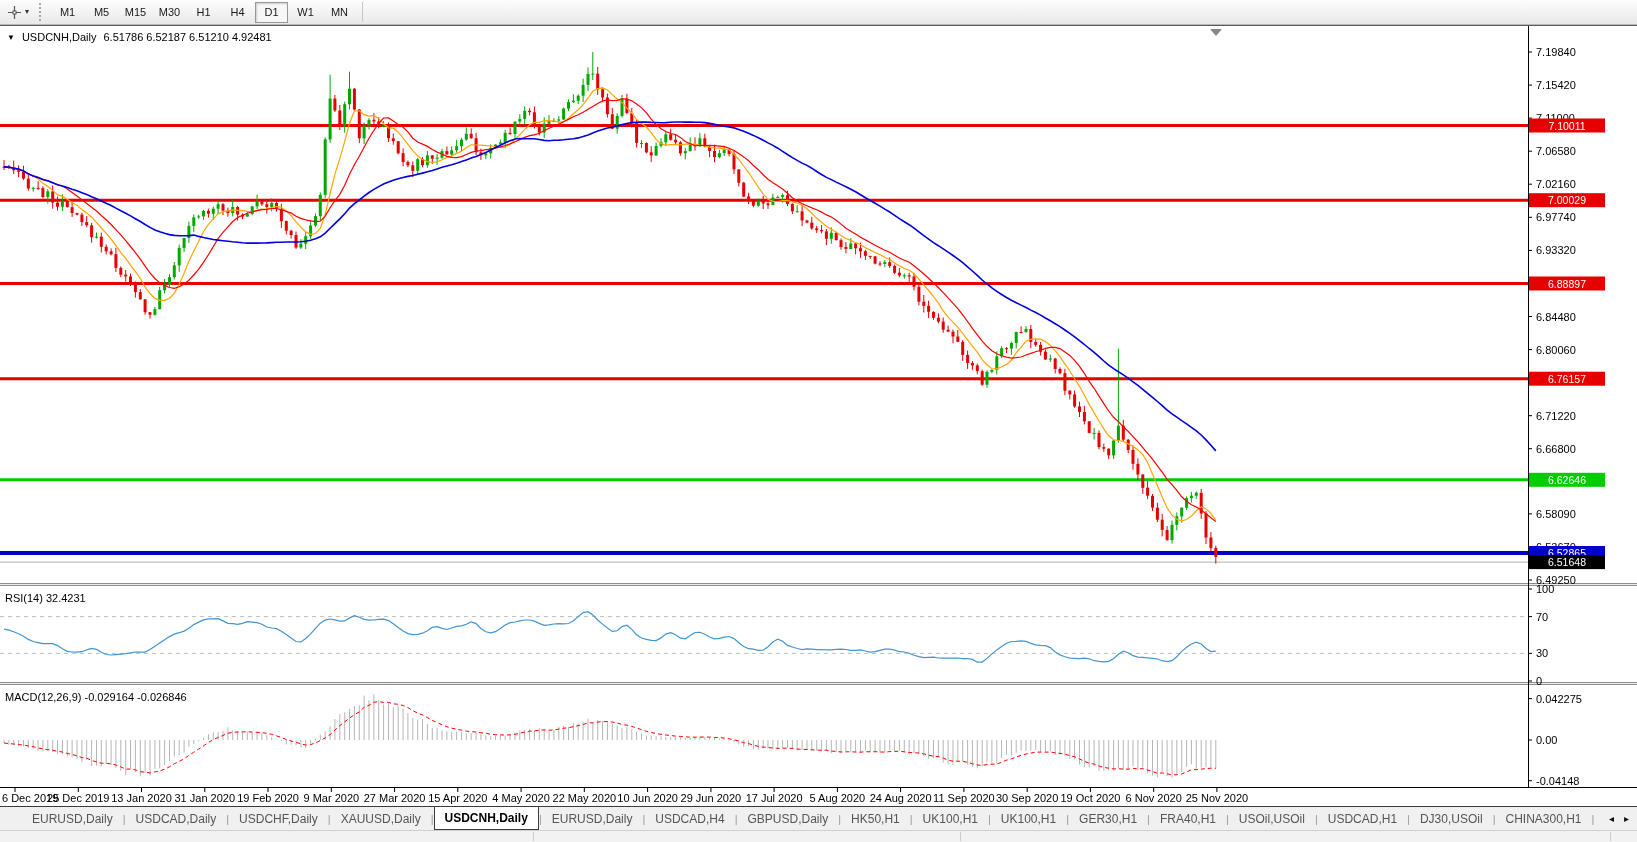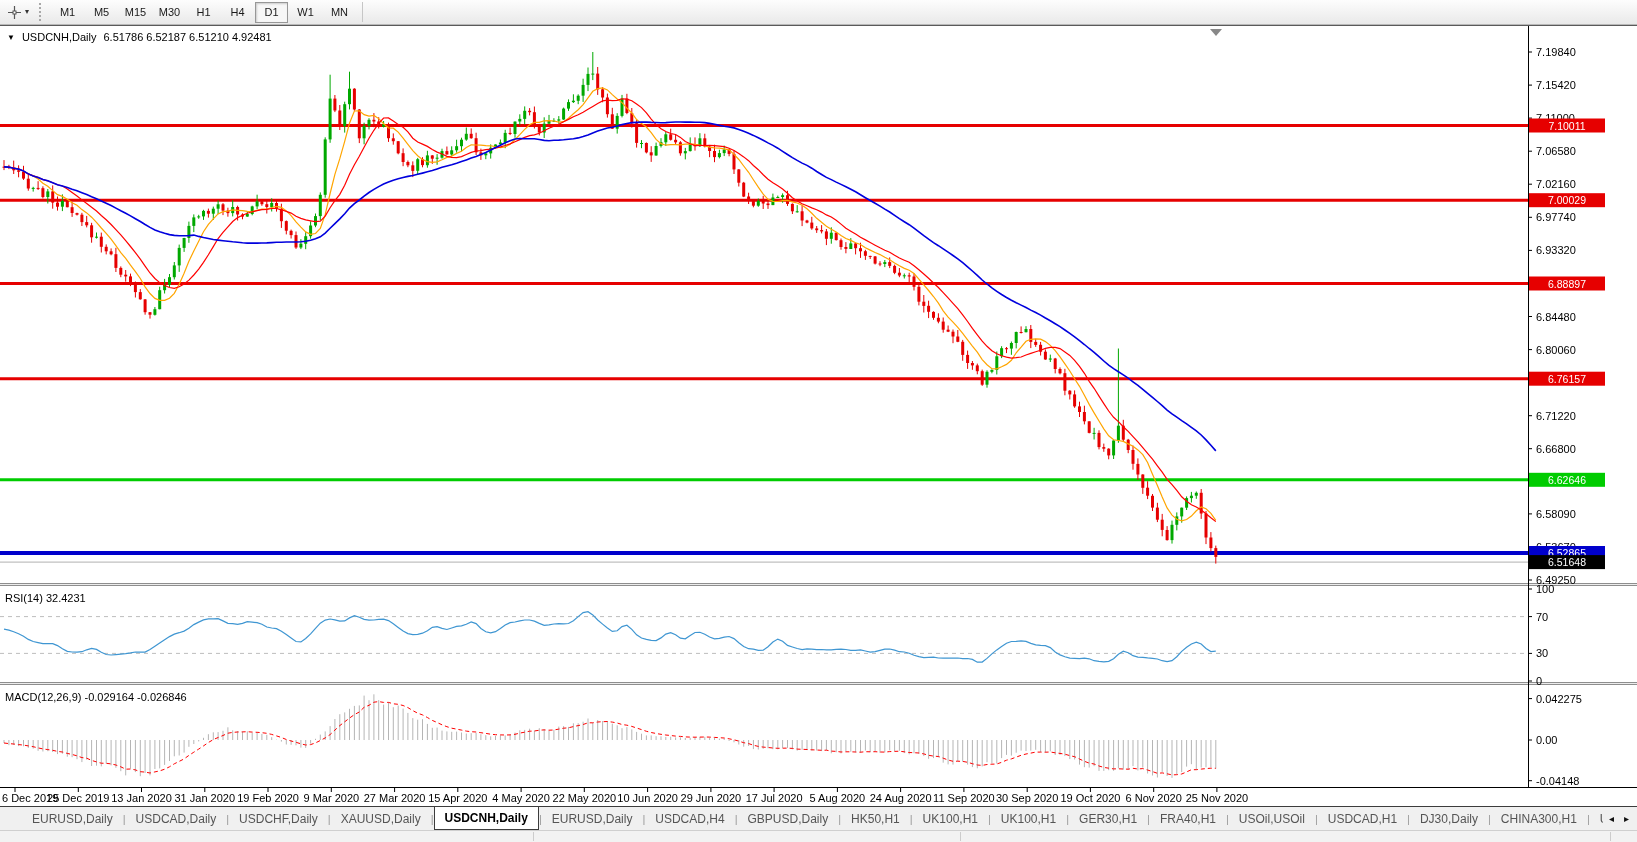--- a/index.html
+++ b/index.html
@@ -984,21 +984,21 @@
       <div class="tab">UK100,H1</div>
       <span class="tab-sep">|</span>
       <div class="tab">GER30,H1</div>
       <span class="tab-sep">|</span>
       <div class="tab">FRA40,H1</div>
       <span class="tab-sep">|</span>
       <div class="tab">USOil,USOil</div>
       <span class="tab-sep">|</span>
       <div class="tab">USDCAD,H1</div>
       <span class="tab-sep">|</span>
-      <div class="tab">DJ30,Daily</div>
+      <div class="tab">DJ30,USOil</div>
       <span class="tab-sep">|</span>
       <div class="tab">CHINA300,H1</div>
       <span class="tab-sep">|</span>
       <div class="tab">USOil,H</div>
     </div>
   <div class="tab-scroll">
     <span>◂</span>
     <span>▸</span>
   </div>
 </div>

